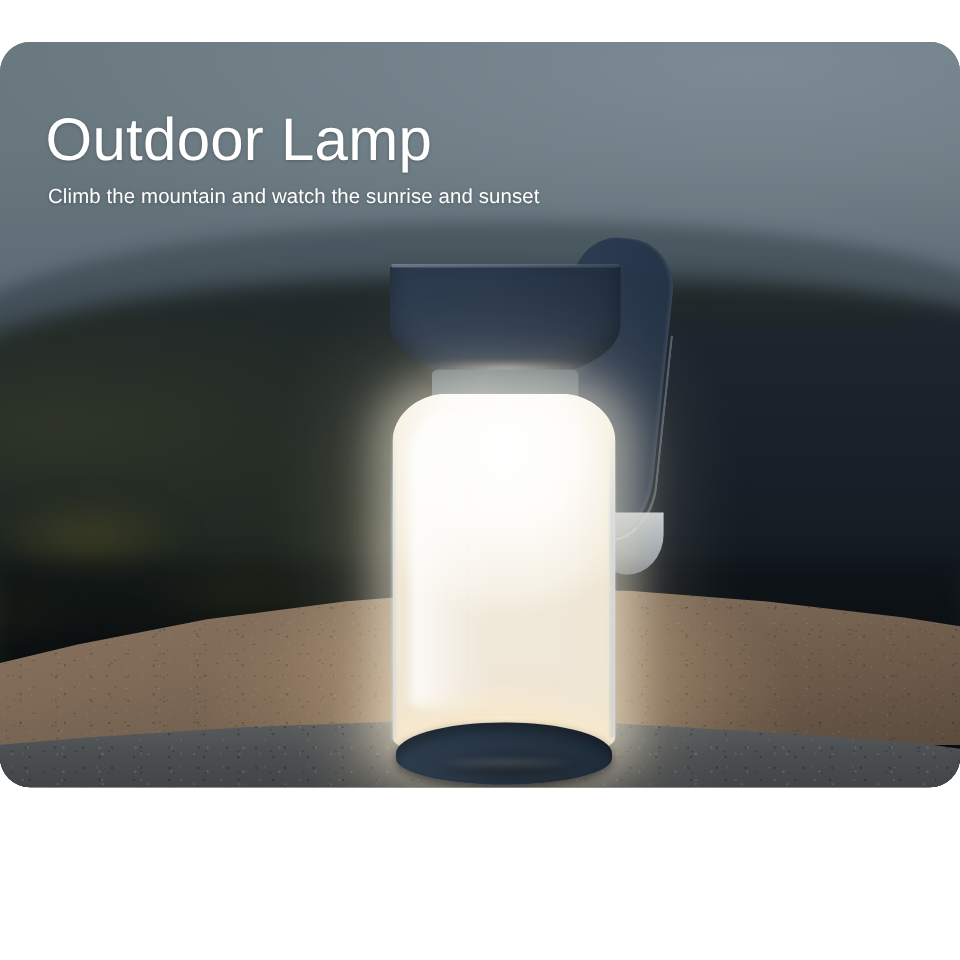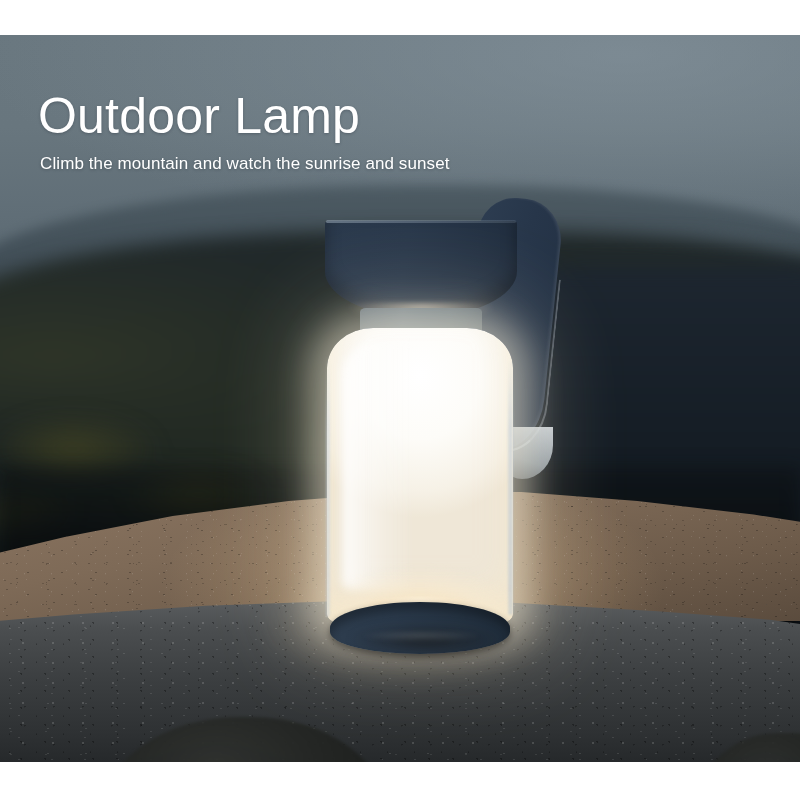--- a/index.html
+++ b/index.html
@@ -19,23 +19,24 @@
     overflow: hidden;
     background: #ffffff;
   }
 
   
   #photo {
     position: absolute;
     left: 0;
     top: 35px;
     width: 800px;
-    height: 727px;
+    height: 621px;
     overflow: hidden;
     background: #737373;
+    border-radius: 25px;
   }
 
   
   .sky {
     position: absolute;
     left: 0; top: 0;
     width: 800px; height: 330px;
     background:
       radial-gradient(130% 90% at 78% 6%, rgba(140,154,164,0.55) 0%, rgba(140,154,164,0) 62%),
       linear-gradient(#69777f 0%, #68767e 28%, #5f6d76 58%, #55636d 80%, #4c5a64 100%);

